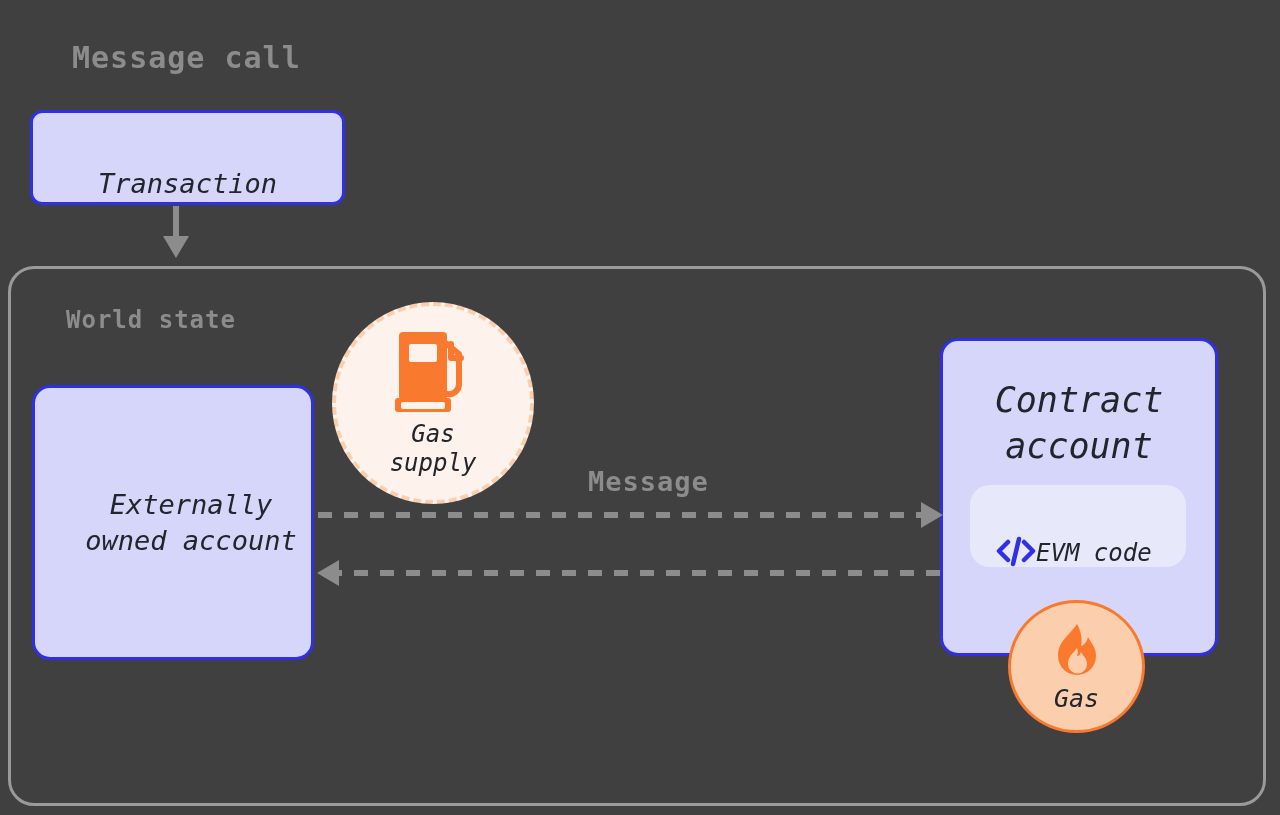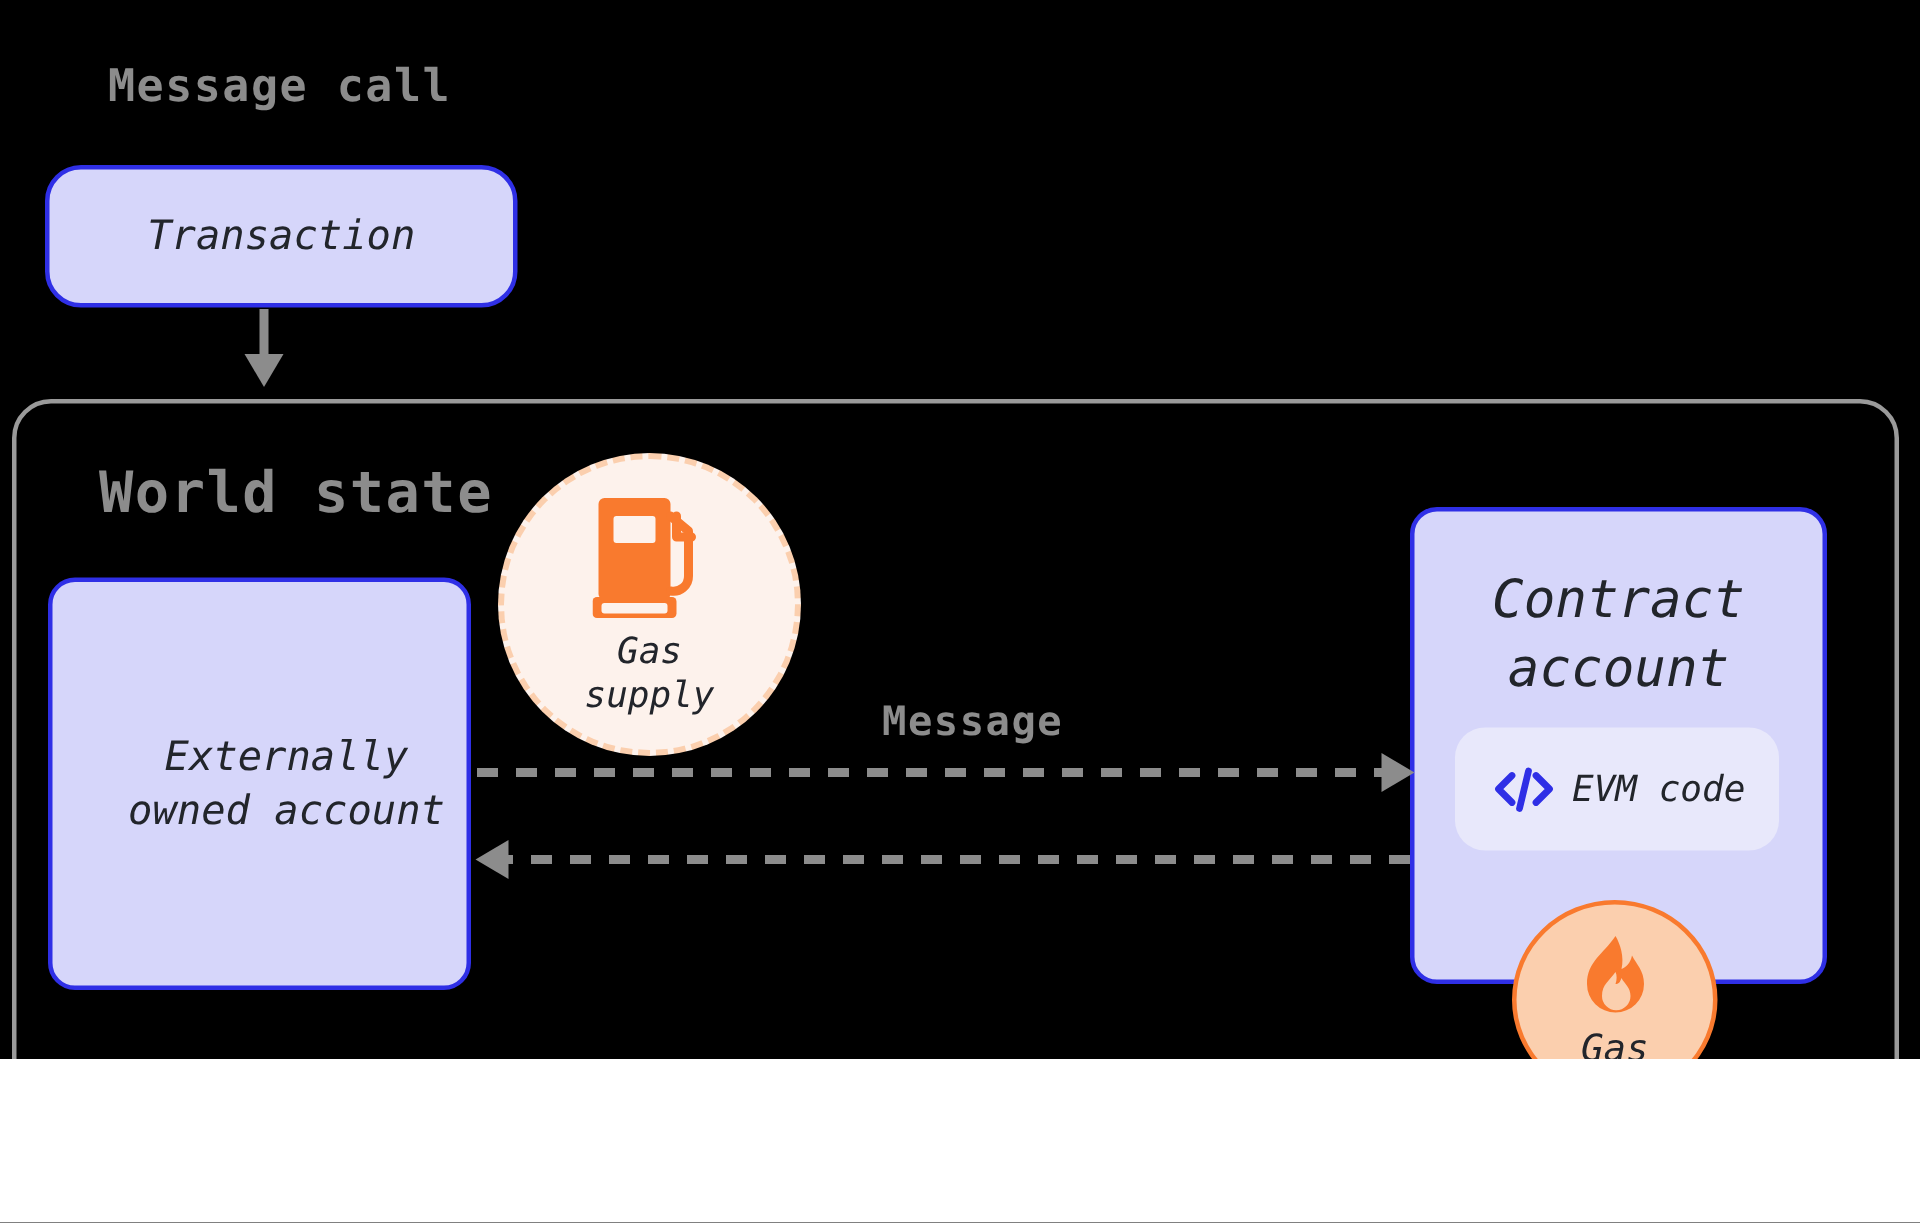--- a/index.html
+++ b/index.html
@@ -6,36 +6,36 @@
     margin: 0;
     padding: 0;
     background: #ffffff;
   }
   body {
     font-family: "DejaVu Sans Mono", monospace;
   }
   #canvas {
     position: relative;
     width: 1280px;
-    height: 706px;
-    background: #000000;
+    height: 815px;
+    background: #404040;
     overflow: hidden;
   }
 
   
   .section-title {
     position: absolute;
     font-family: "DejaVu Sans Mono", monospace;
     font-weight: bold;
     color: #8c8c8c;
     letter-spacing: 1px;
     white-space: nowrap;
   }
   #message-call-title { left: 72px; top: 40px; font-size: 30px; }
-  #world-state-title  { left: 66px; top: 306px; font-size: 38px; }
+  #world-state-title  { left: 66px; top: 306px; font-size: 24px; }
   #message-label {
     position: absolute;
     left: 588px; top: 466px;
     font-size: 27px;
     font-family: "DejaVu Sans Mono", monospace;
     font-weight: bold;
     color: #8c8c8c;
     letter-spacing: 1px;
     white-space: nowrap;
   }
@@ -57,21 +57,22 @@
     font-style: italic;
     color: #22252b;
     text-align: center;
     line-height: 1.32;
     white-space: pre-line;
   }
 
   #transaction-card {
     left: 30px; top: 110px;
     width: 315px; height: 95px;
-    border-radius: 24px;
+    border-radius: 12px;
+    justify-content: flex-end;
   }
   #transaction-card .card-label { font-size: 27px; }
 
   #eoa-card {
     left: 32px; top: 385px;
     width: 282px; height: 275px;
     border-radius: 18px;
   }
   #eoa-card .card-label { font-size: 27px; margin-left: 36px; }
 
@@ -85,22 +86,21 @@
   #contract-card .card-label { font-size: 35px; }
 
   
   #evm-pill {
     position: absolute;
     left: 970px; top: 485px;
     width: 216px; height: 82px;
     background: #e8e8fb;
     border-radius: 20px;
     display: flex;
-    align-items: center;
-    gap: 12px;
+    align-items: flex-end;
     padding-left: 26px;
     box-sizing: border-box;
   }
   #evm-pill .pill-text {
     font-family: "DejaVu Sans Mono", monospace;
     font-style: italic;
     font-size: 24px;
     color: #22252b;
     white-space: nowrap;
   }

